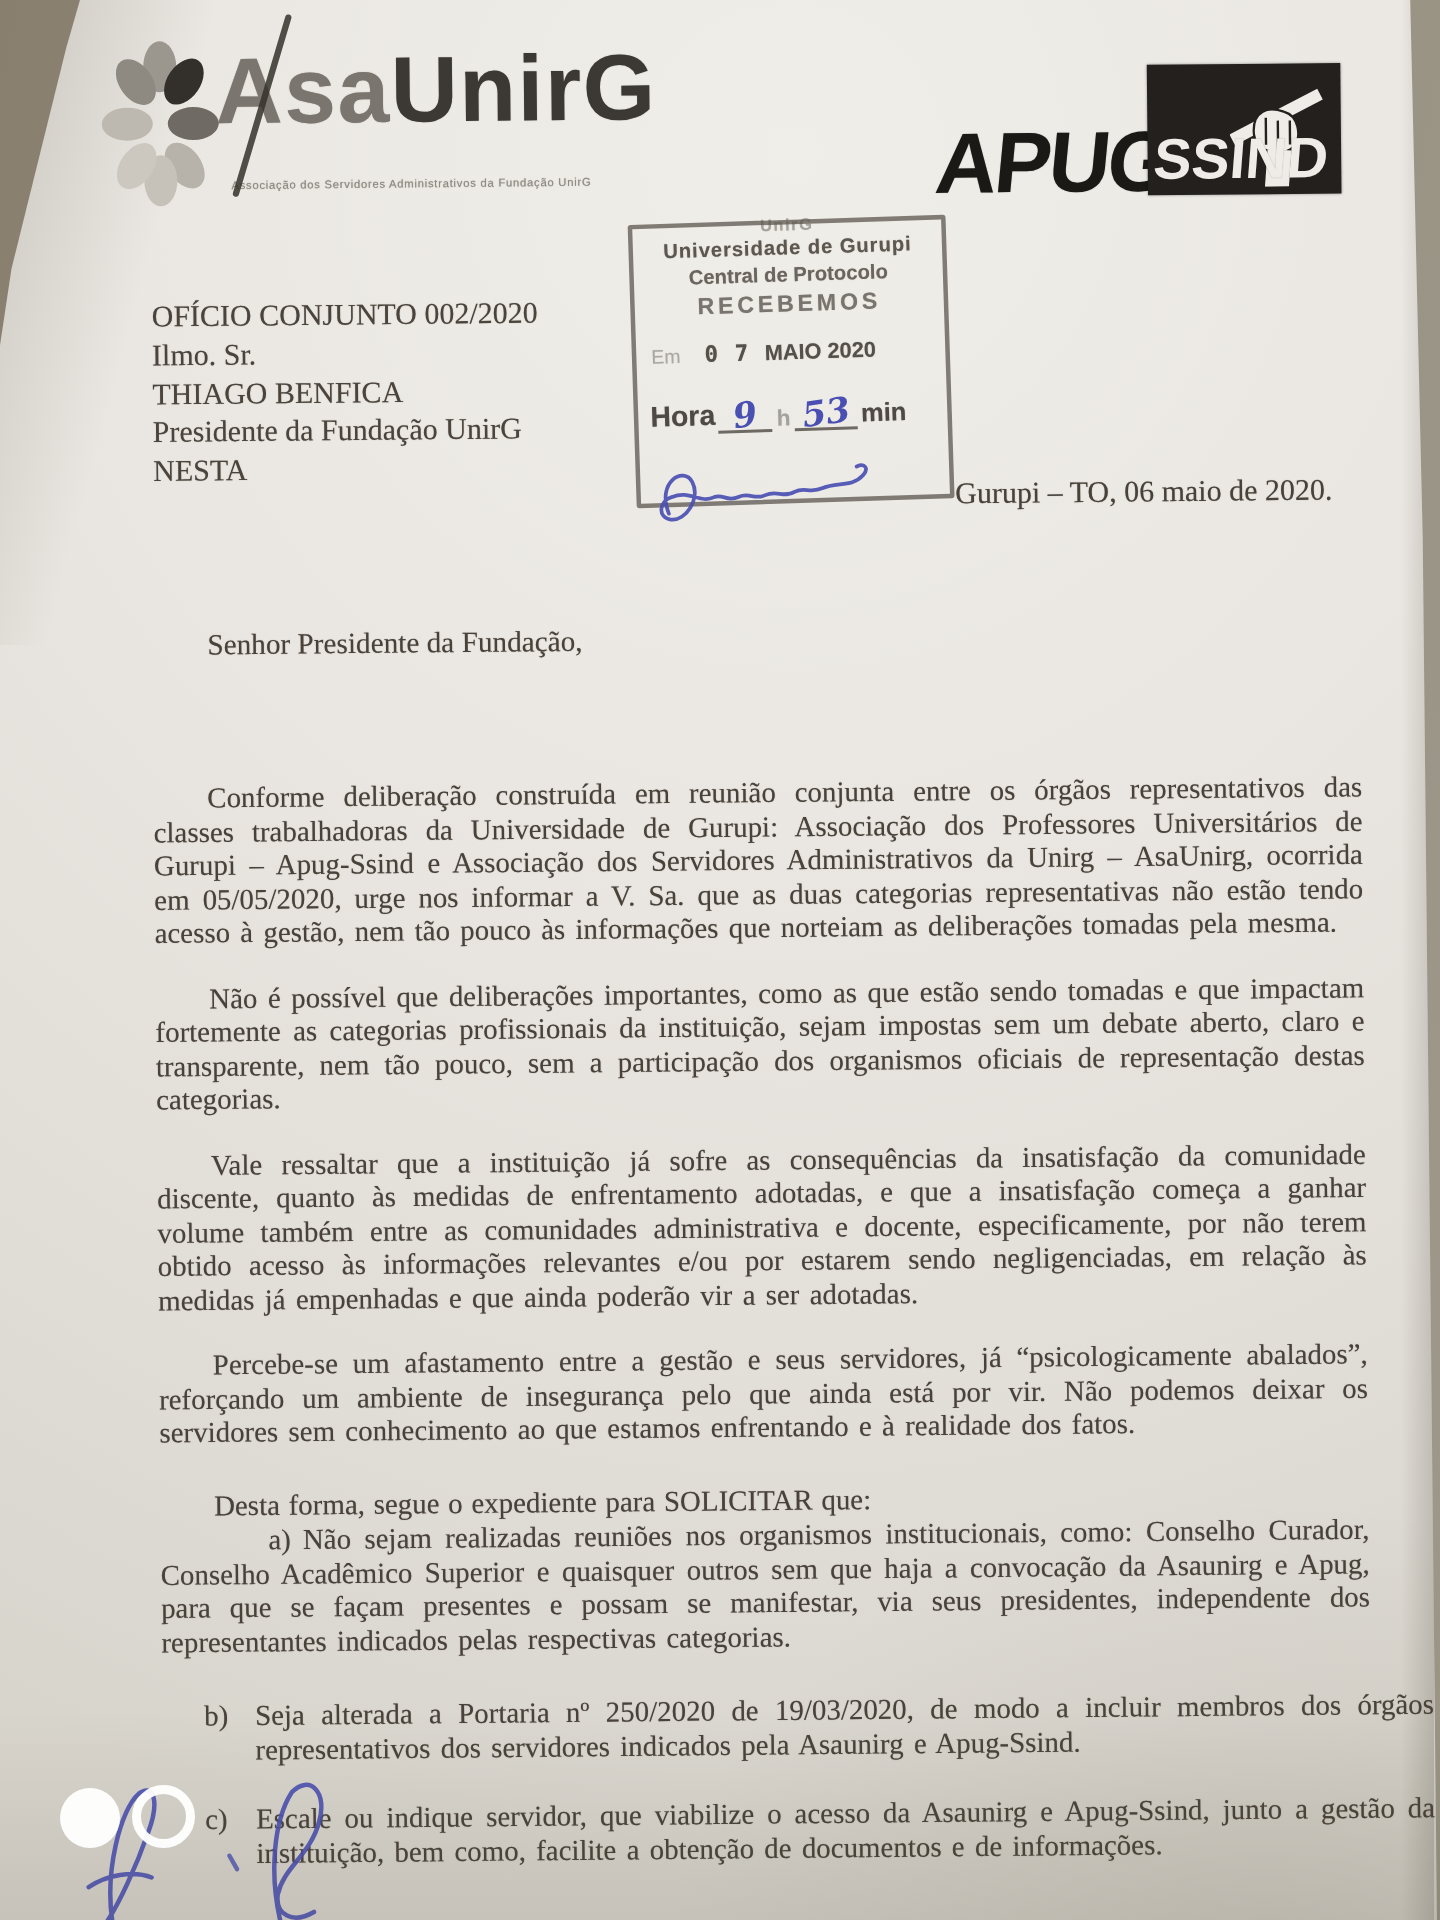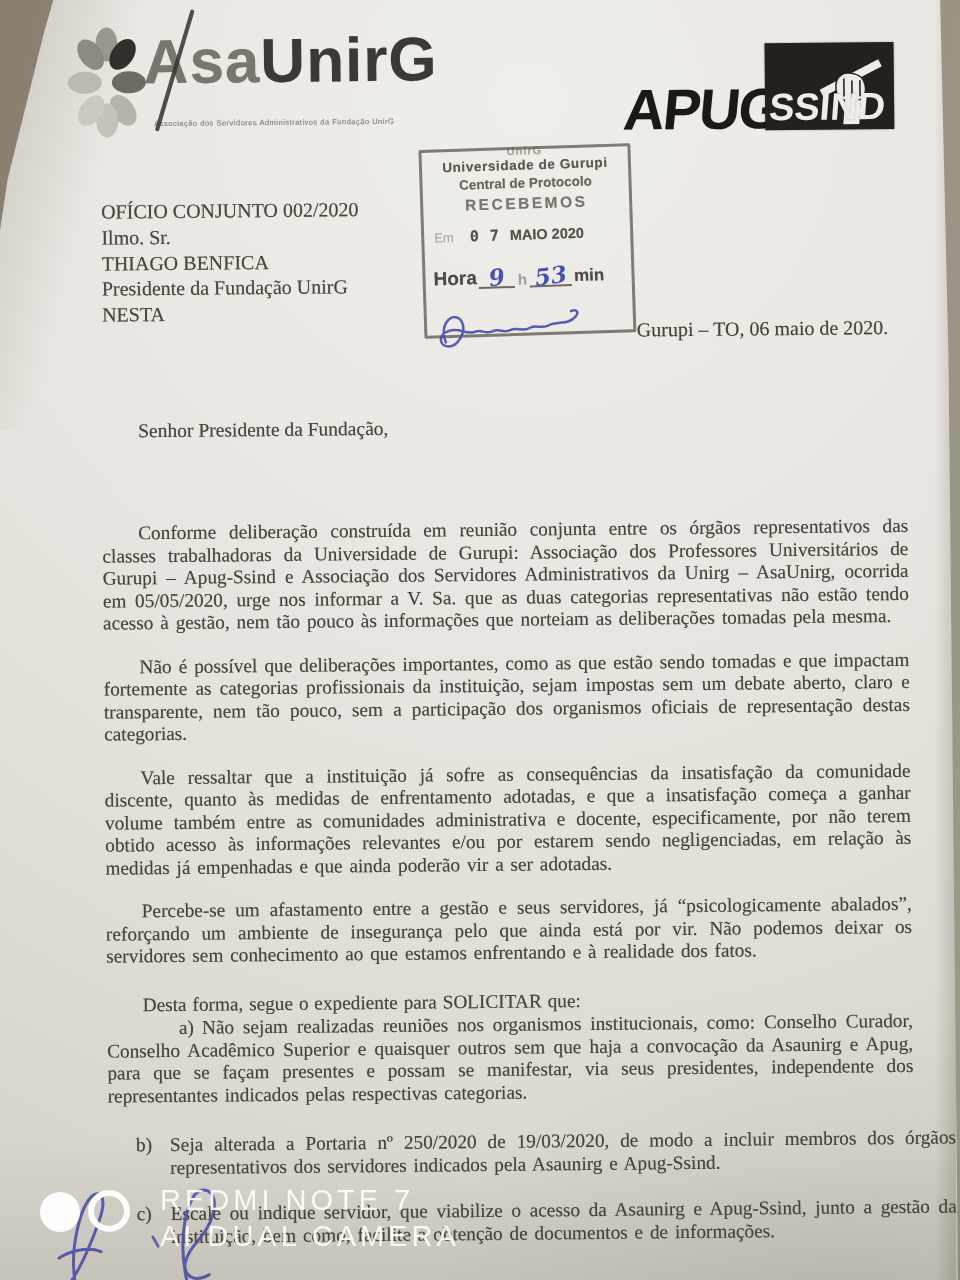--- a/index.html
+++ b/index.html
@@ -193,16 +193,14 @@
       <path d="M152 98 C 144 64, 148 28, 160 10 C 172 -2, 184 10, 178 30 C 172 52, 154 60, 150 78 C 148 92, 160 98, 174 90" fill="none" stroke="#4a50b2" stroke-width="3" stroke-linecap="round" opacity=".9"></path>
       <path d="M118 52 l5 9" fill="none" stroke="#4a50b2" stroke-width="3" stroke-linecap="round" opacity=".8"></path>
     </svg>
   </div>
 
   <div class="shade"></div>
 
   <div class="watermark">
     <div class="wm-circle-filled"></div>
     <div class="wm-circle-ring"></div>
-    <div class="wm-line1">REDMI NOTE 7</div>
-    <div class="wm-line2">AI DUAL CAMERA</div>
   </div>
 </div>
 
 </body></html>

